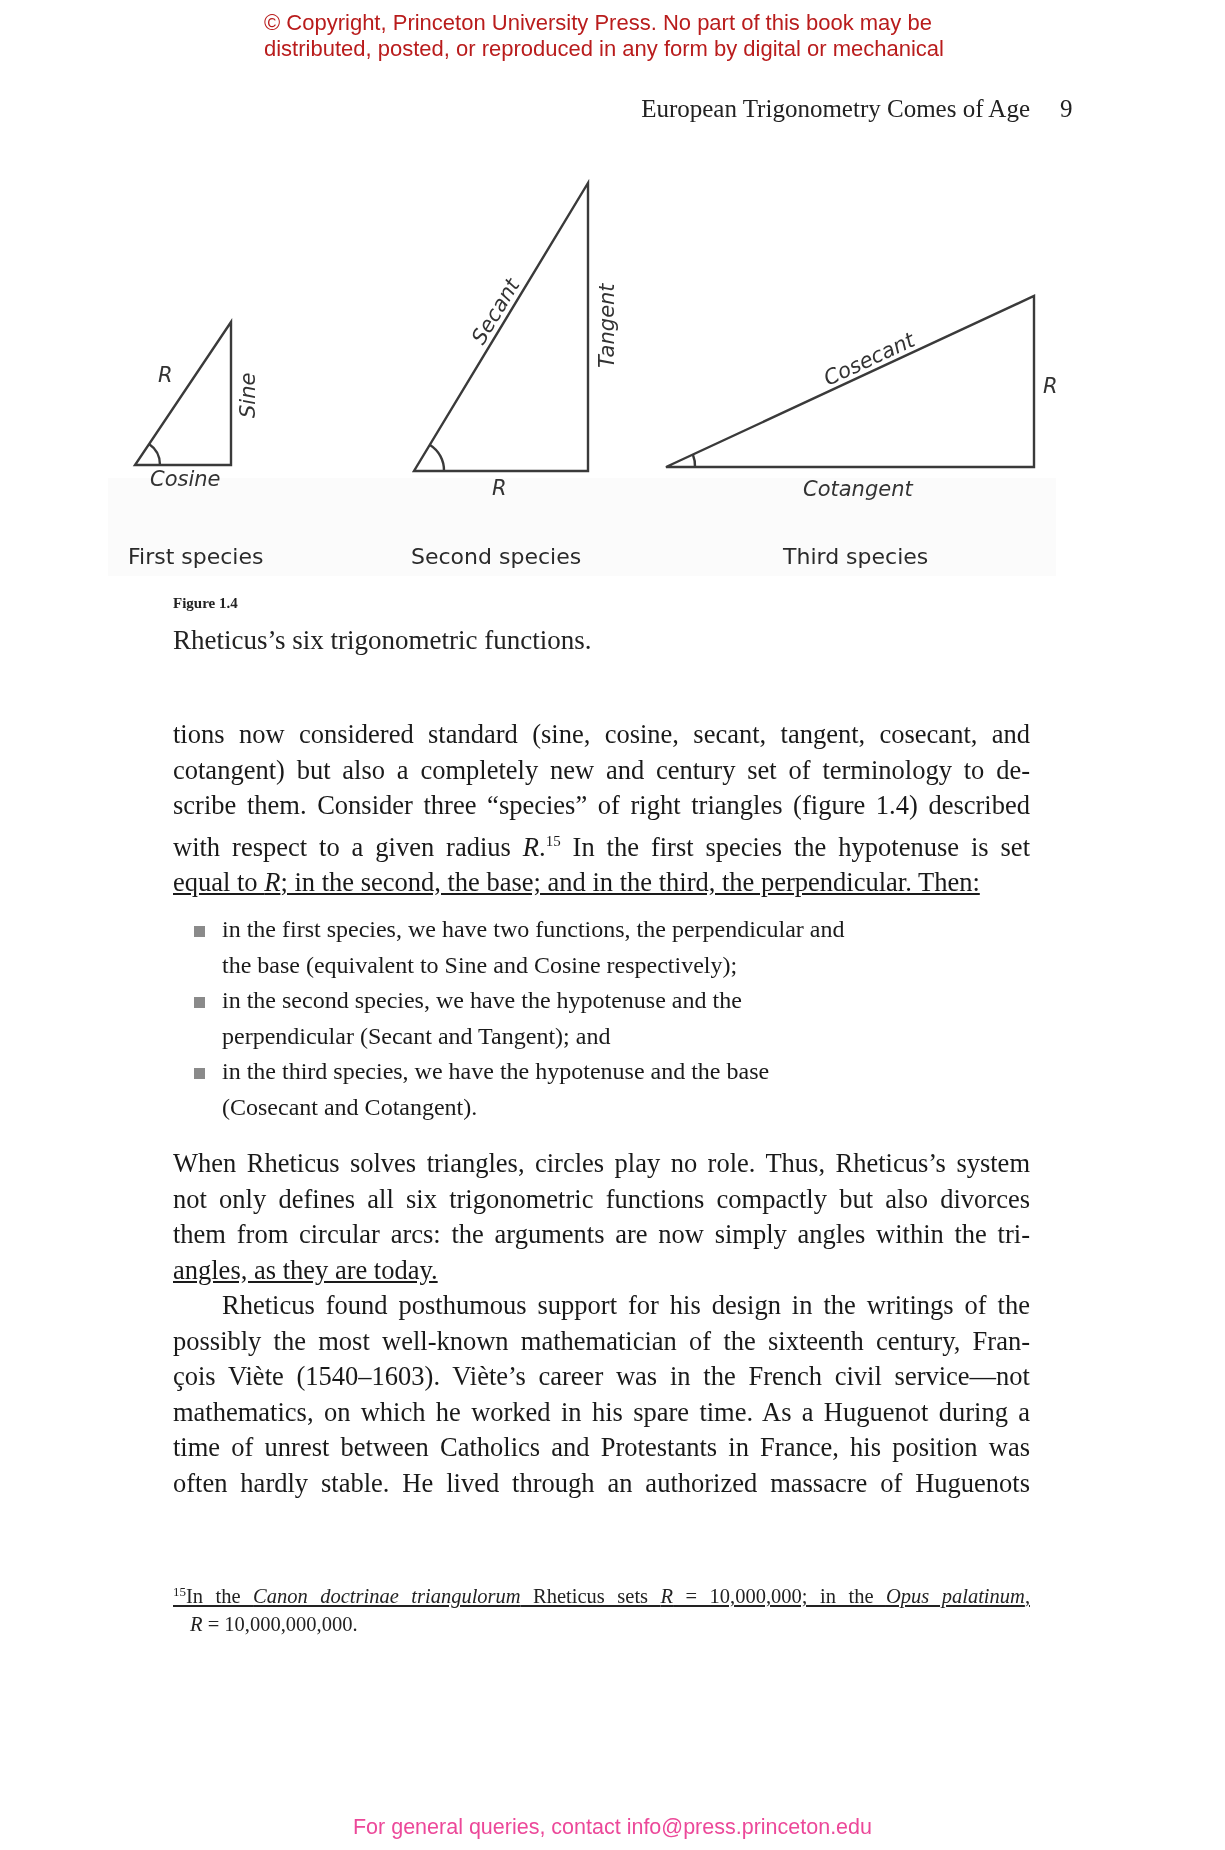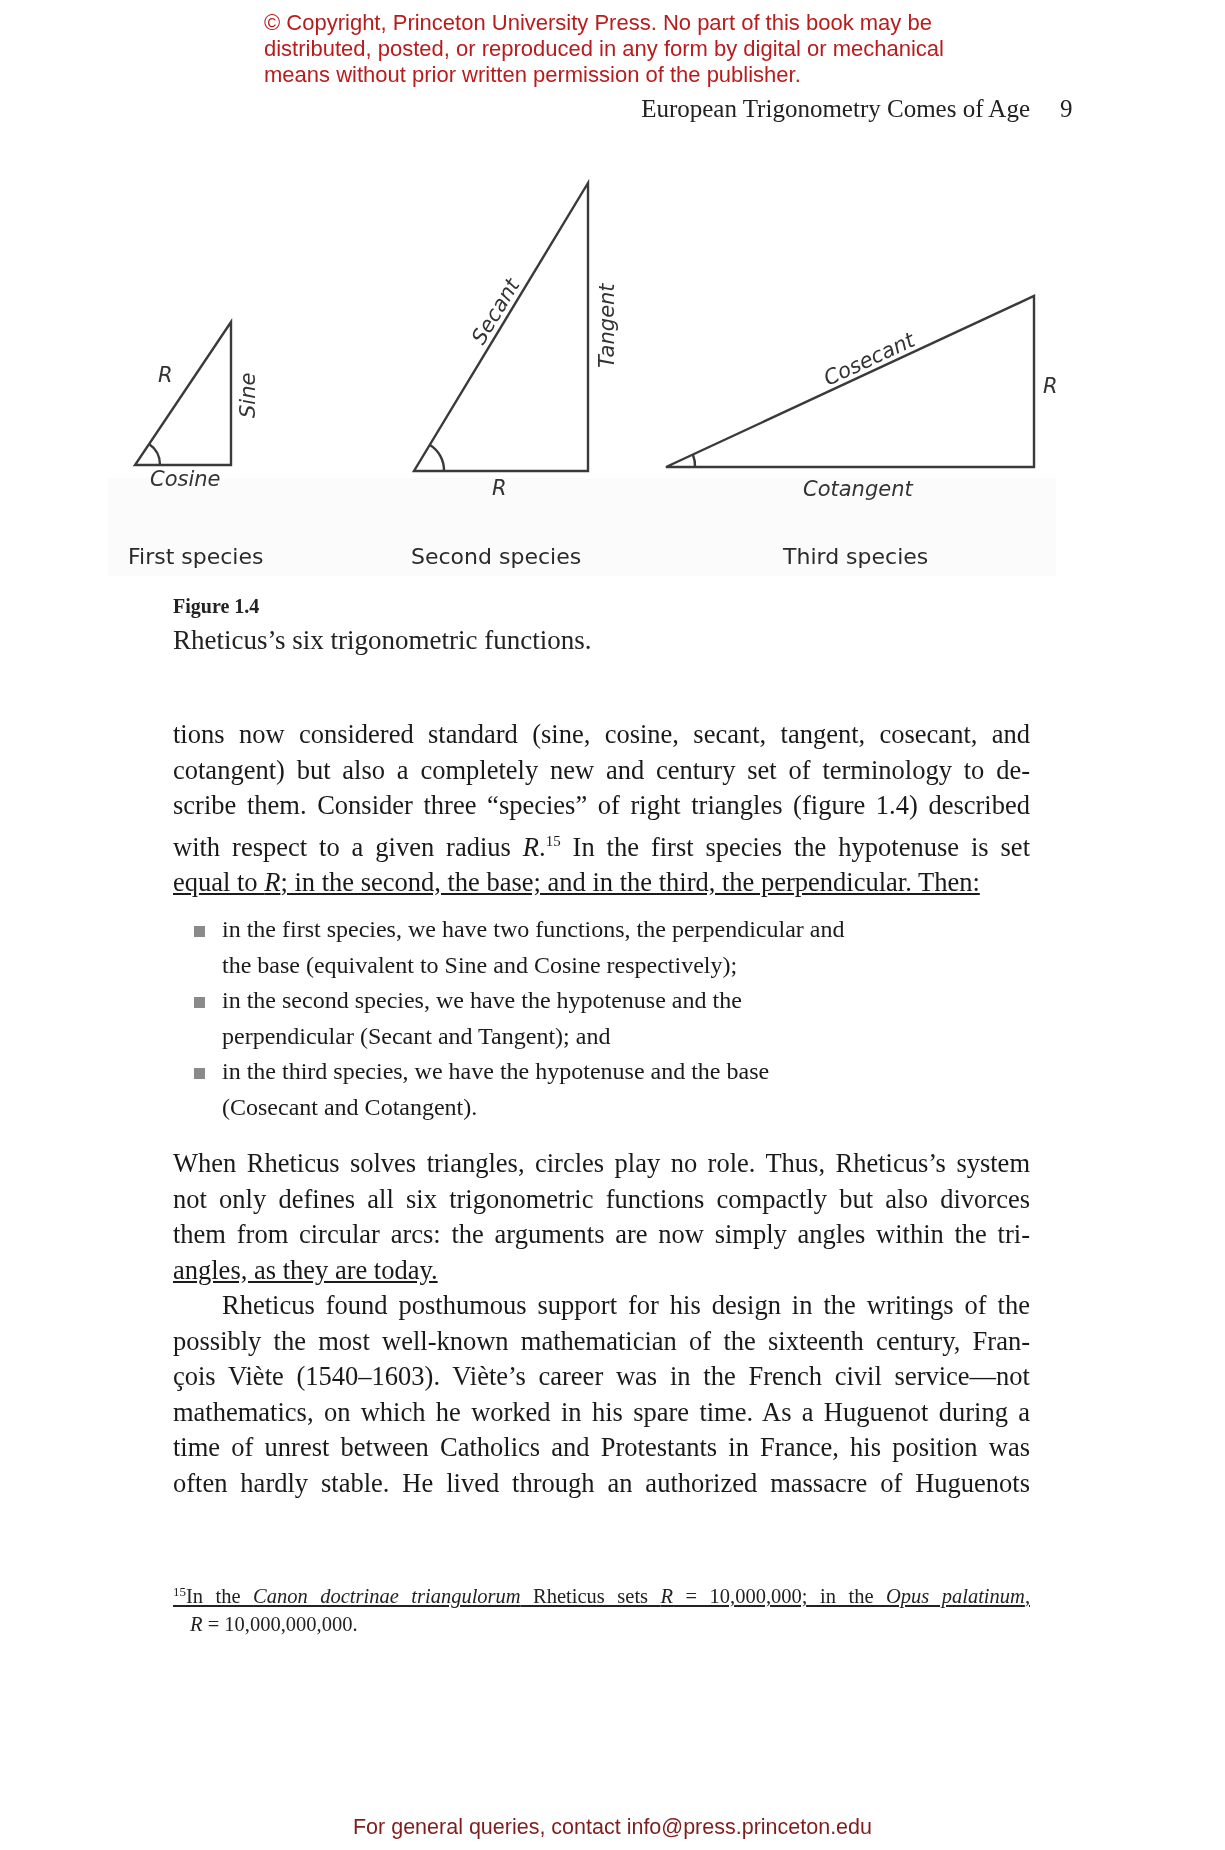--- a/index.html
+++ b/index.html
@@ -17,21 +17,21 @@
   .page-num { position: absolute; top: 95px; left: 1060px; font-size: 25px; color: #222; }
   .figure-bg {
     position: absolute; left: 108px; top: 478px; width: 948px; height: 98px;
     background: #fbfbfb;
   }
   .figure { position: absolute; left: 0; top: 0; width: 1225px; height: 600px; }
   .figure svg { position: absolute; left: 0; top: 0; }
   .fig-label { font-family: "DejaVu Sans", sans-serif; font-style: italic; font-size: 21px; fill: #333; }
   .species { font-family: "DejaVu Sans", sans-serif; font-size: 22px; fill: #2a2a2a; }
   .caption-title {
-    position: absolute; left: 173px; top: 595px; font-weight: bold; font-size: 20px; color: #222;
+    position: absolute; left: 173px; top: 595px; font-weight: bold; font-size: 15px; color: #222;
   }
   .caption-text {
     position: absolute; left: 173px; top: 625px; font-size: 27px; color: #222;
   }
   .body-text {
     position: absolute; left: 173px; width: 857px; font-size: 26.5px; line-height: 35.5px;
     text-align: justify; color: #1a1a1a;
   }
   .line { display: block; text-align: justify; text-align-last: justify; white-space: nowrap; }
   .line.last { text-align-last: left; text-decoration: underline; }
@@ -39,32 +39,31 @@
   .bullet { position: relative; padding-left: 28px; }
   .bullet-mark {
     position: absolute; left: 0; top: 14px; width: 11px; height: 11px; background: #8a8a8a;
   }
   .footnote {
     position: absolute; left: 173px; top: 1578px; width: 857px; font-size: 20.5px; line-height: 28px; color: #222;
   }
   .footnote sup { font-size: 13px; vertical-align: 7px; }
   .footer {
     position: absolute; left: 0; width: 1225px; top: 1815px; text-align: center;
-    font-size: 21.5px; color: #7f1d1d;
+    font-size: 21.5px; color: #ec4899;
   }
   sup.fn { font-size: 15px; vertical-align: 10px; }
   i { font-style: italic; }
 </style>
 </head>
 <body>
 
 <div class="copyright sans">
   <div>© Copyright, Princeton University Press. No part of this book may be</div>
   <div>distributed, posted, or reproduced in any form by digital or mechanical</div>
-  <div>means without prior written permission of the publisher.</div>
 </div>
 
 <div class="running-head serif" style="width:1030px;">European Trigonometry Comes of Age</div>
 <div class="page-num serif">9</div>
 
 <div class="figure-bg"></div>
 <div class="figure">
   <svg width="1225" height="600" viewBox="0 0 1225 600">
 
     <g stroke="#3a3a3a" stroke-width="2.4" fill="none">

